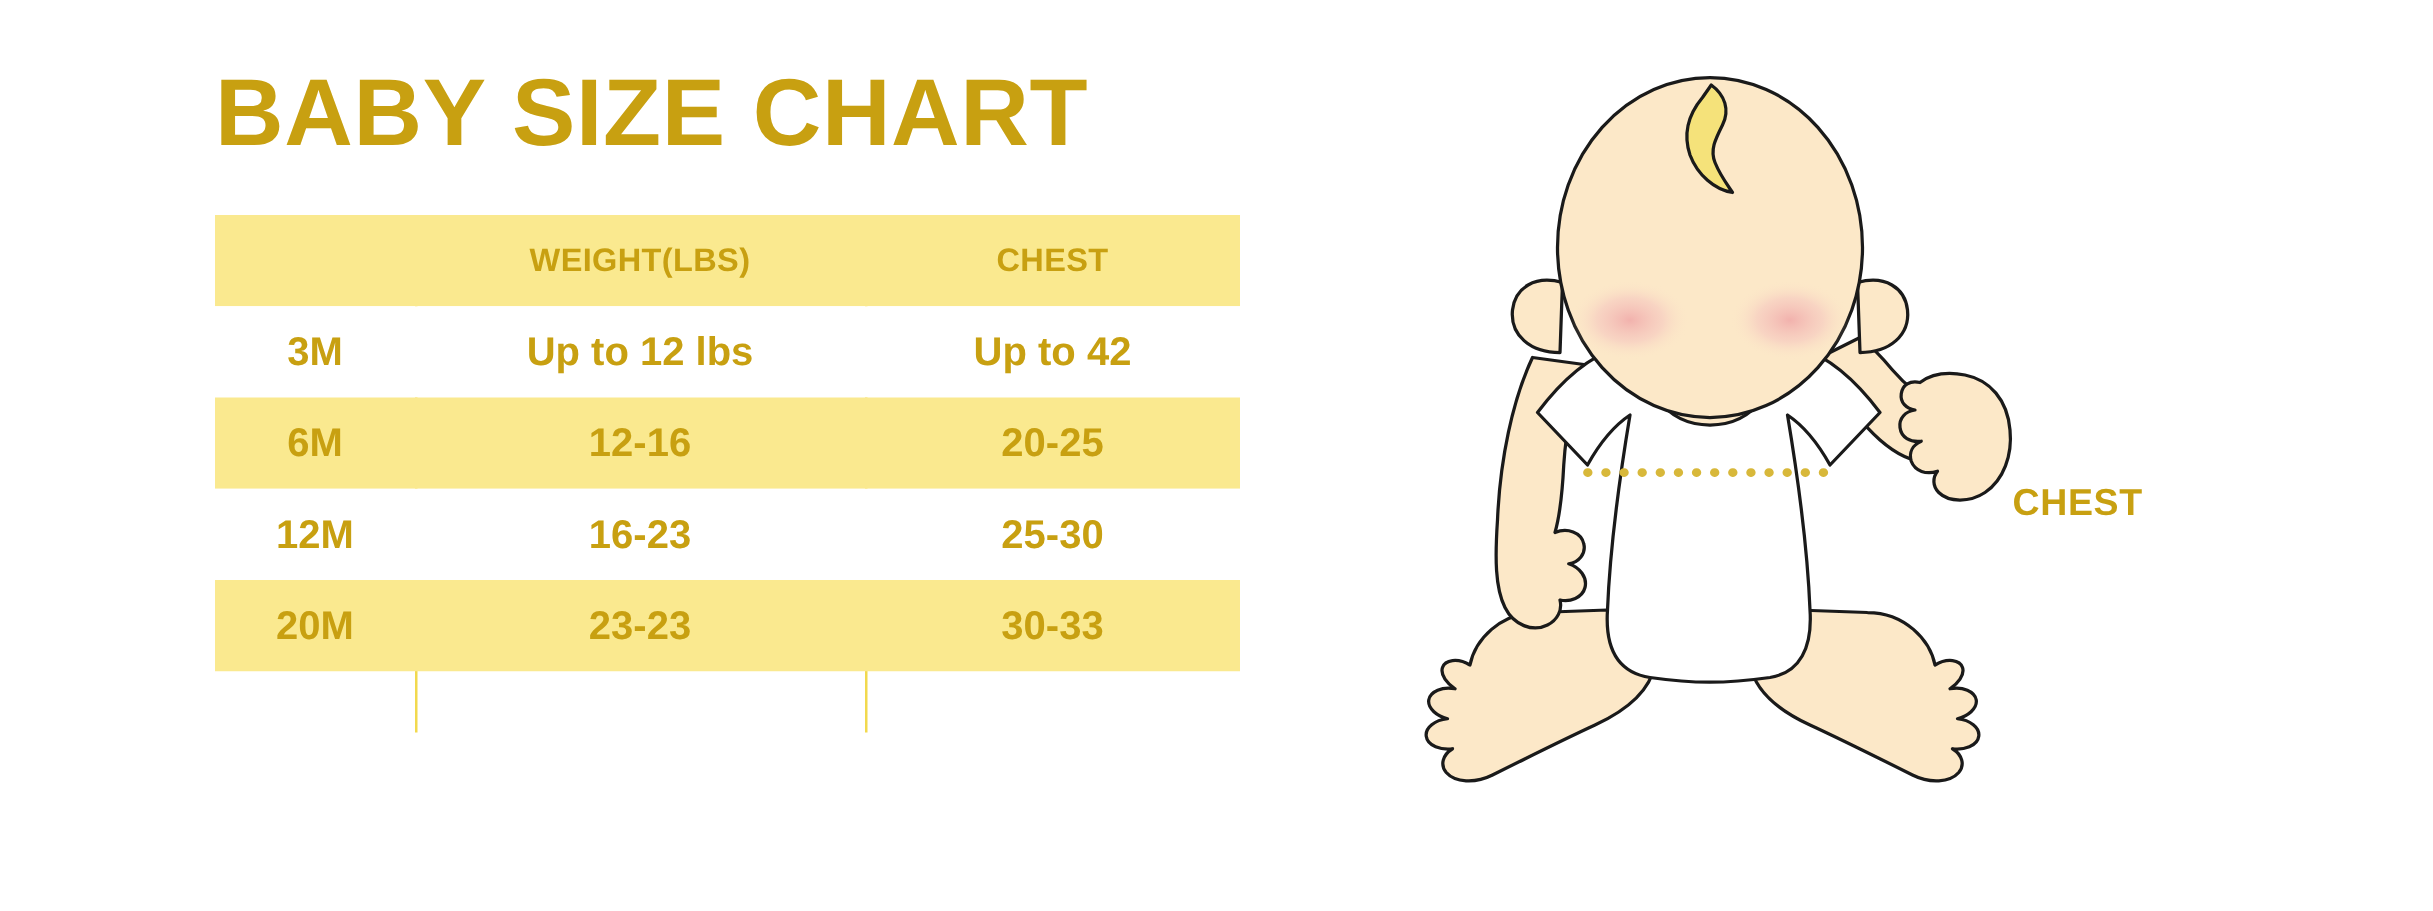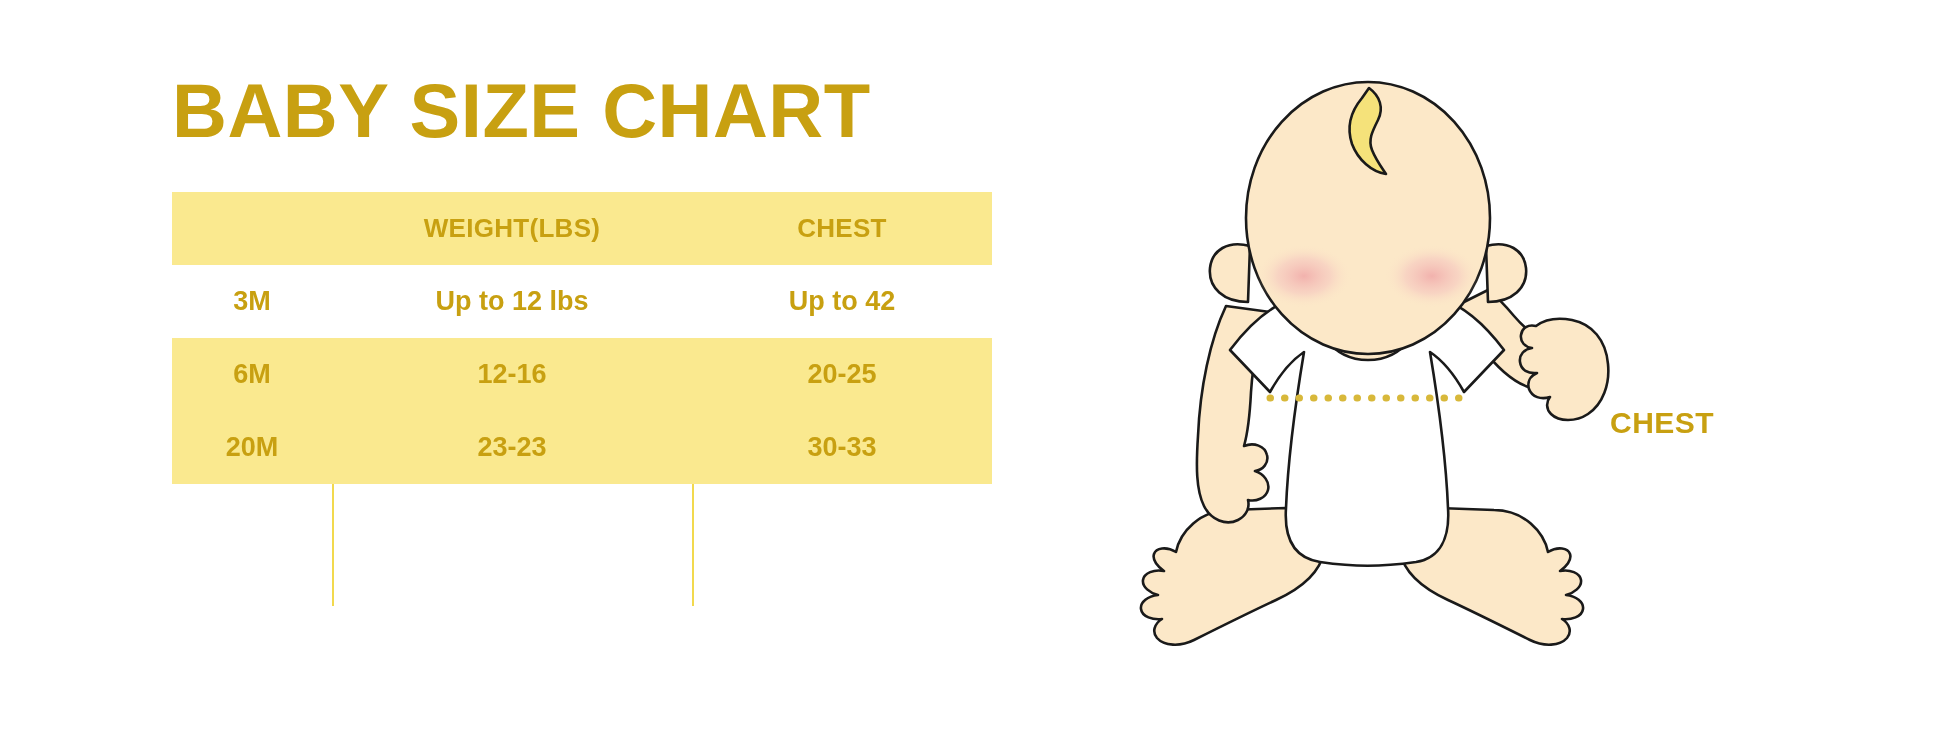--- a/index.html
+++ b/index.html
@@ -13,21 +13,20 @@
     overflow: hidden;
     font-family: "Liberation Sans", sans-serif;
     position: relative;
   }
 
   #stage {
     position: relative;
     width: 1946px;
     height: 518px;
     background: #ffffff;
-    margin-top: 20px;
   }
 
   
   .chart-panel {
     position: absolute;
     left: 0;
     top: 0;
     width: 1000px;
     height: 729px;
   }
@@ -64,21 +63,21 @@
     background: #ffffff;
   }
 
   .size-table td, .size-table th {
     padding: 0;
     margin: 0;
     text-align: center;
     vertical-align: middle;
     font-family: "Liberation Sans", sans-serif;
     font-weight: bold;
-    font-size: 27px;
+    font-size: 32px;
     color: #C8A011;
     border: 0;
   }
 
   .col-age   { width: 160px; }
   .col-wt    { width: 360px; }
   .col-chest { width: 300px; }
 
   .size-table th {
     font-size: 26px;
@@ -153,20 +152,25 @@
       <tbody>
         <tr class="plain">
           <td>3M</td>
           <td>Up to 12 lbs</td>
           <td>Up to 42</td>
         </tr>
         <tr class="band">
           <td>6M</td>
           <td>12-16</td>
           <td>20-25</td>
+        </tr>
+        <tr class="plain">
+          <td>12M</td>
+          <td>16-23</td>
+          <td>25-30</td>
         </tr>
         <tr class="band">
           <td>20M</td>
           <td>23-23</td>
           <td>30-33</td>
         </tr>
       </tbody>
     </table>
   </div>
 

